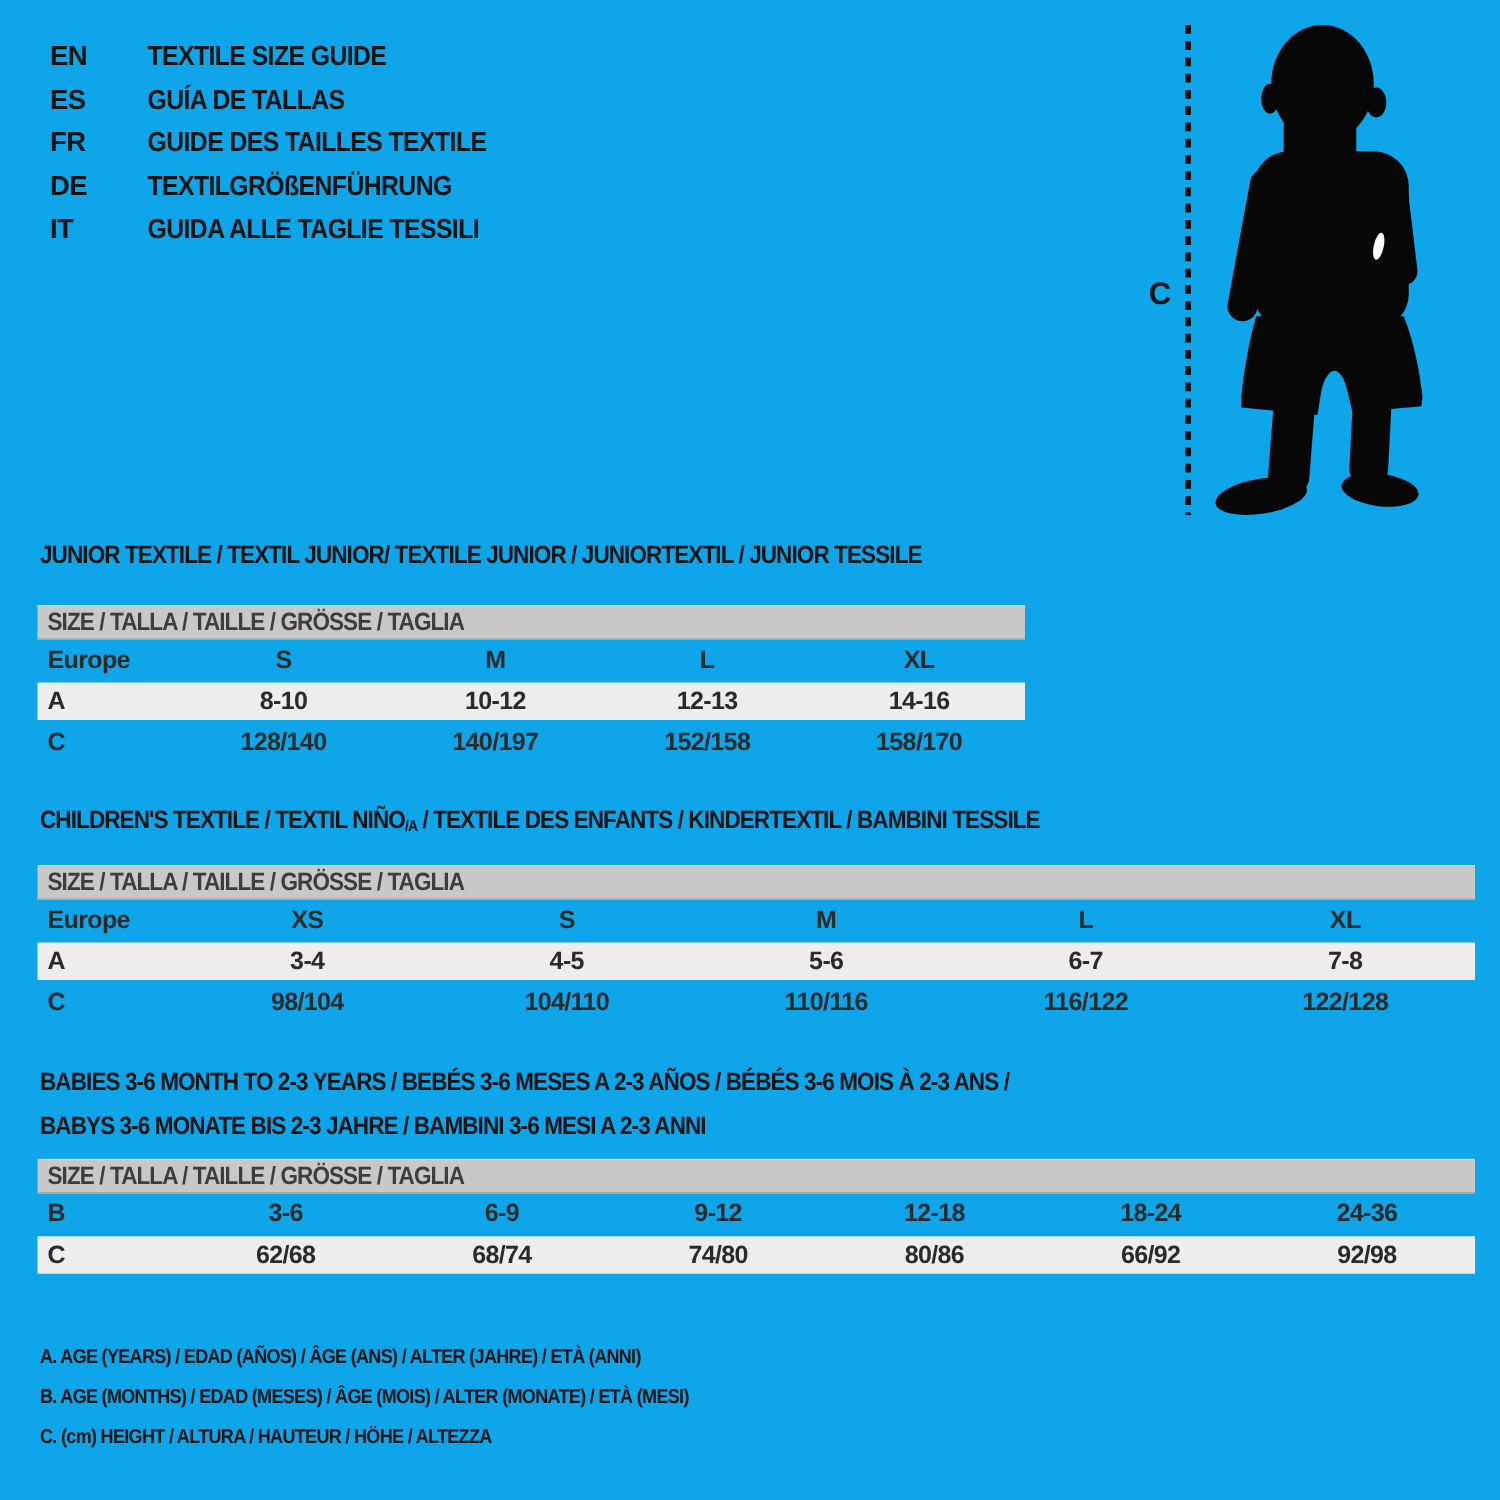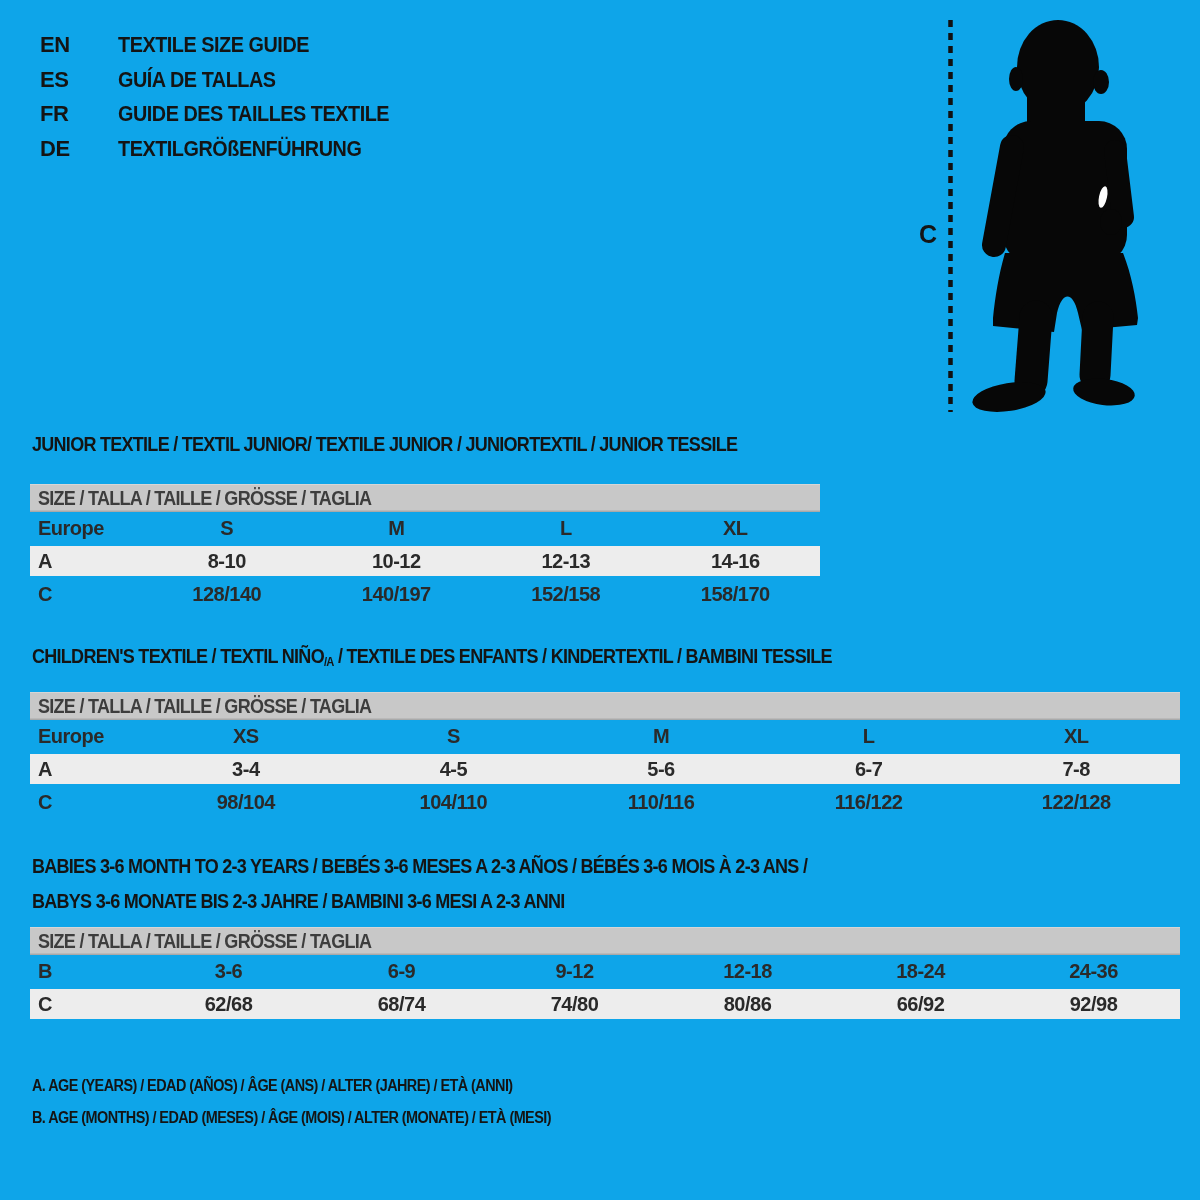--- a/index.html
+++ b/index.html
@@ -62,20 +62,24 @@
       <span class="lang-title condensed">GUÍA DE TALLAS</span>
     </div>
     <div class="lang-row">
       <span class="lang-code">FR</span>
       <span class="lang-title condensed">GUIDE DES TAILLES TEXTILE</span>
     </div>
     <div class="lang-row">
       <span class="lang-code">DE</span>
       <span class="lang-title condensed">TEXTILGRÖßENFÜHRUNG</span>
     </div>
+    <div class="lang-row">
+      <span class="lang-code">IT</span>
+      <span class="lang-title condensed">GUIDA ALLE TAGLIE TESSILI</span>
+    </div>
   </div>
 
   <svg class="figure" width="250" height="410" viewBox="0 0 250 410">
     <line x1="45.5" y1="8" x2="45.5" y2="400" stroke="#111" stroke-width="4.5" stroke-dasharray="7 6"></line>
     <text x="14" y="231" font-size="25" font-weight="bold" font-family="Liberation Sans, DejaVu Sans, sans-serif" fill="#151515">C</text>
     <g fill="#070707" stroke="none" transform="translate(60,3)">
 
       <ellipse cx="93" cy="52" rx="41" ry="47"></ellipse>
       <ellipse cx="51" cy="64" rx="7" ry="12"></ellipse>
       <ellipse cx="136" cy="67" rx="8" ry="12"></ellipse>
@@ -185,15 +189,16 @@
       <span class="tcell">74/80</span>
       <span class="tcell">80/86</span>
       <span class="tcell">66/92</span>
       <span class="tcell">92/98</span>
     </div>
   </div>
 
   <div class="legend">
     <div class="legend-line"><span class="condensed">A. AGE (YEARS) / EDAD (AÑOS) / ÂGE (ANS) / ALTER (JAHRE) / ETÀ (ANNI)</span></div>
     <div class="legend-line"><span class="condensed">B. AGE (MONTHS) / EDAD (MESES) / ÂGE (MOIS) / ALTER (MONATE) / ETÀ (MESI)</span></div>
+    <div class="legend-line"><span class="condensed">C. (cm) HEIGHT / ALTURA / HAUTEUR / HÖHE / ALTEZZA</span></div>
   </div>
 
 </div>
 
 </body></html>

